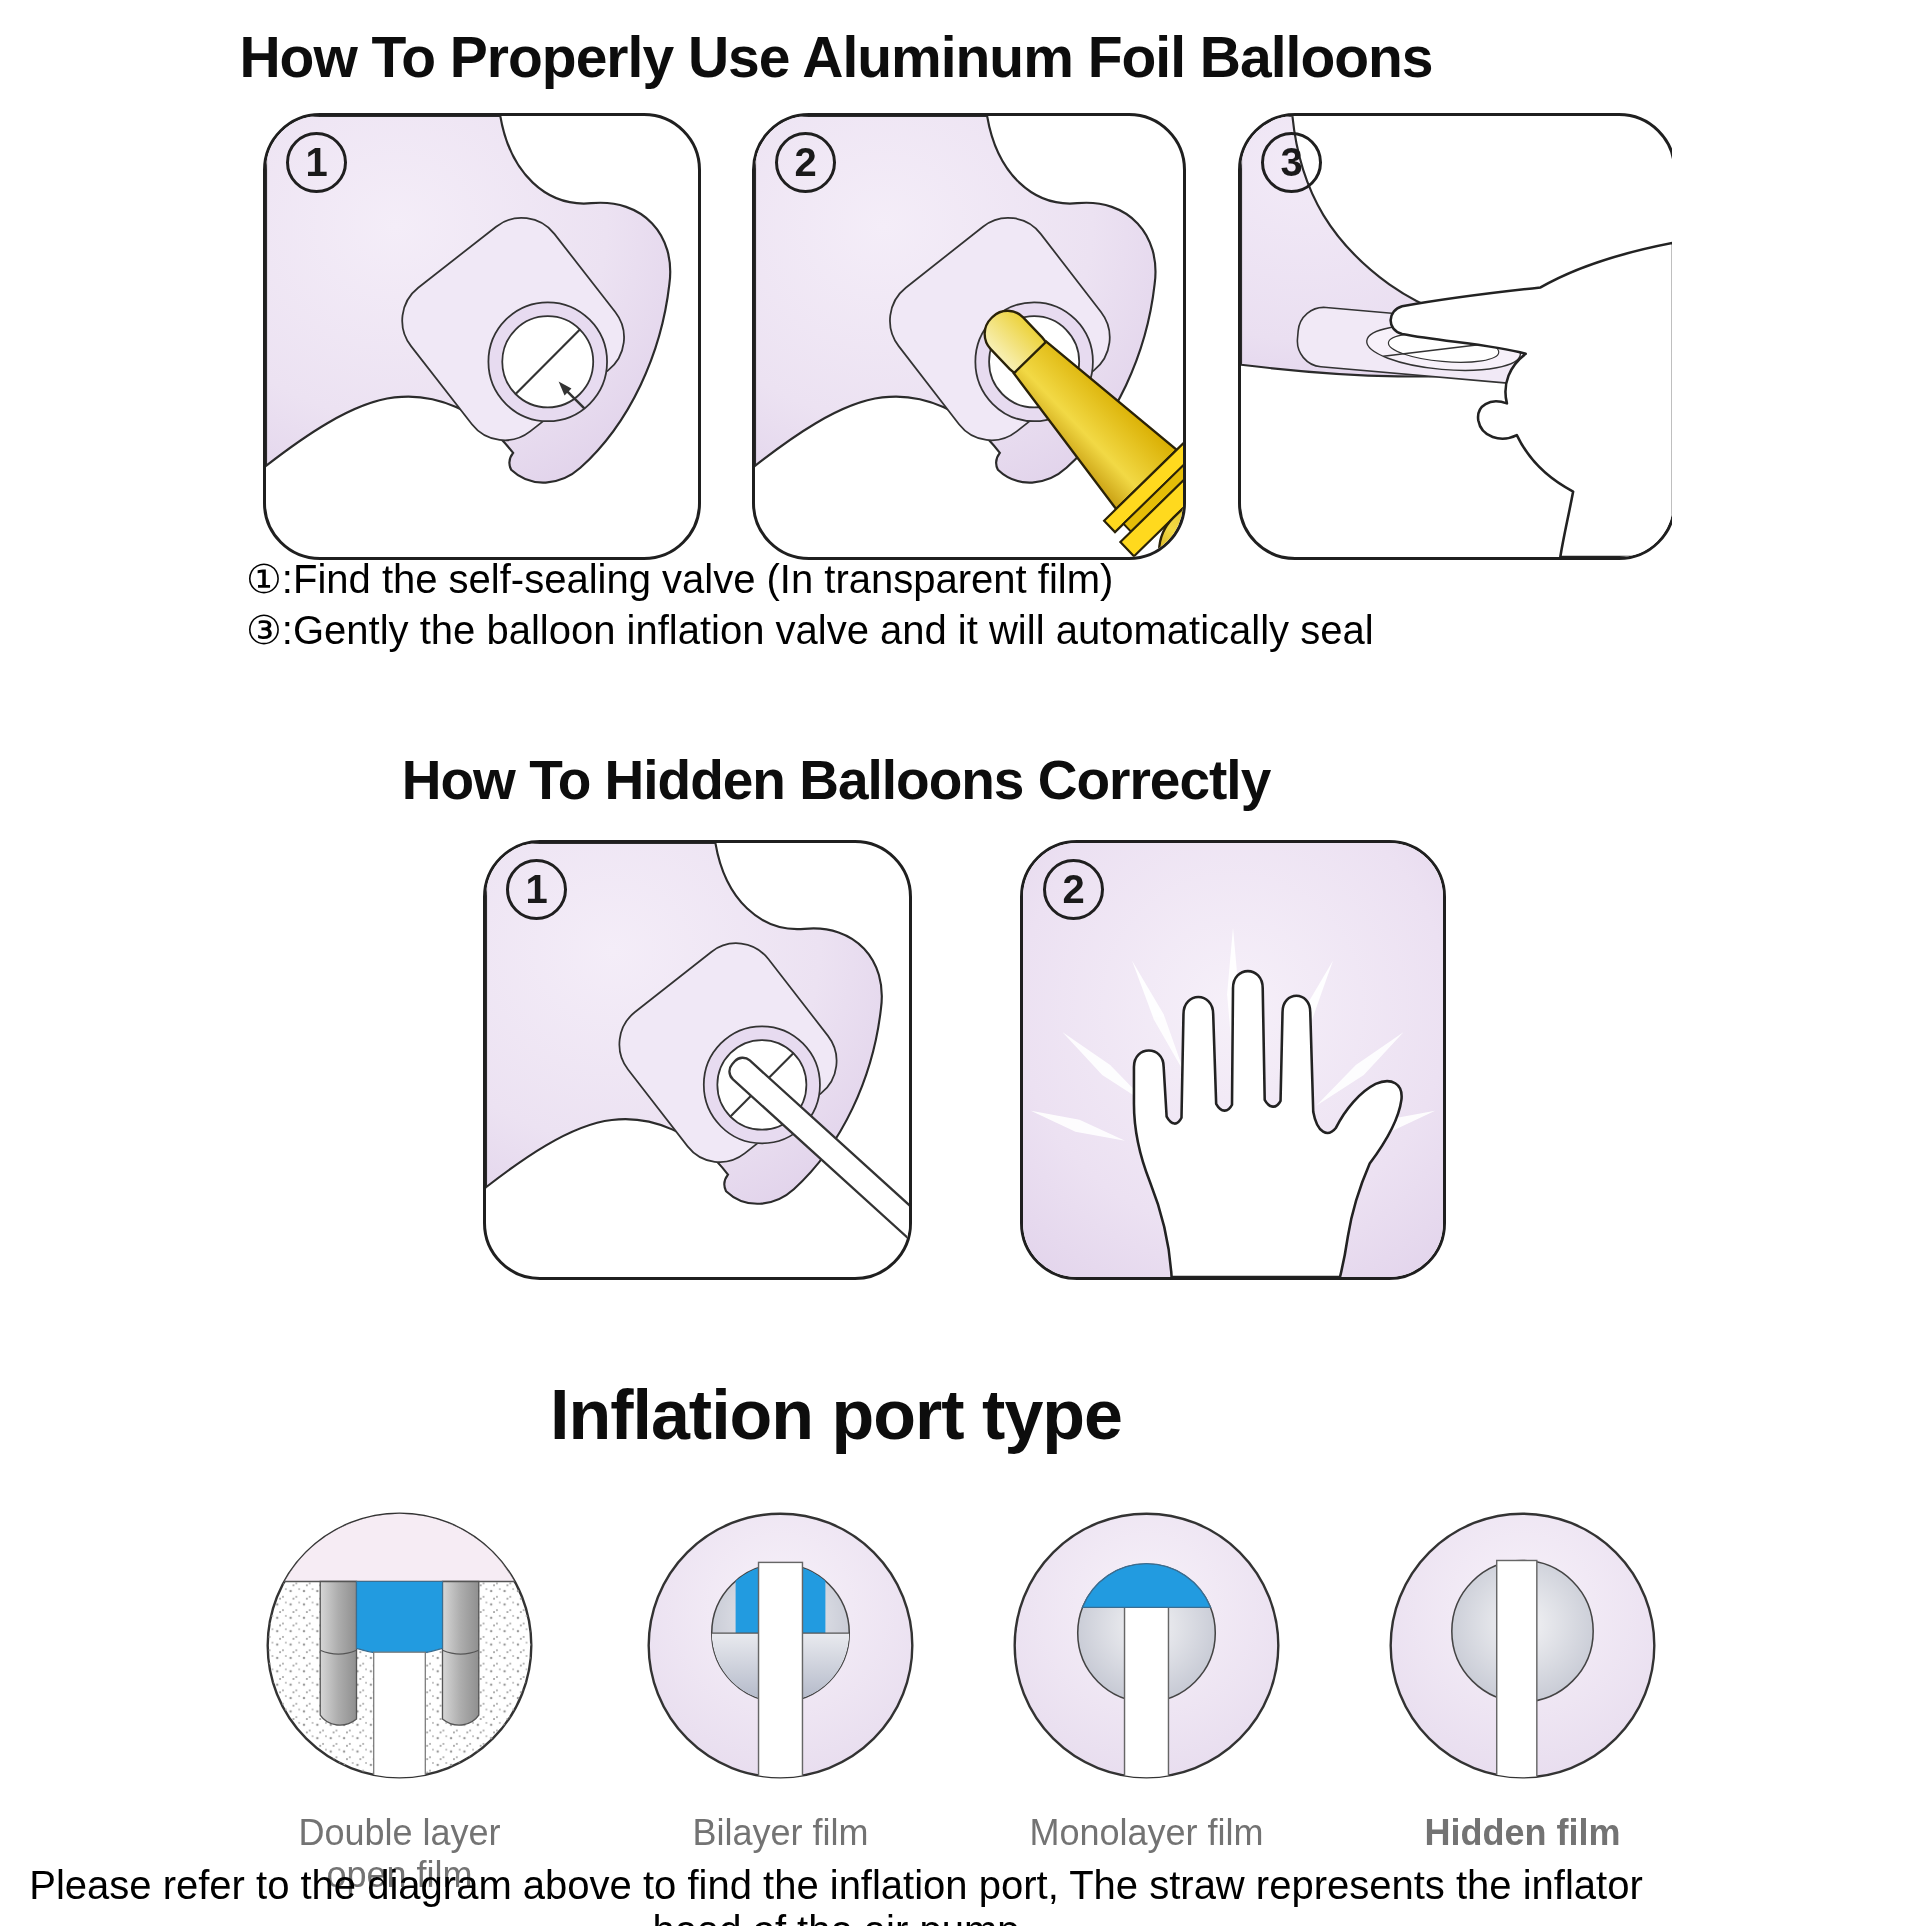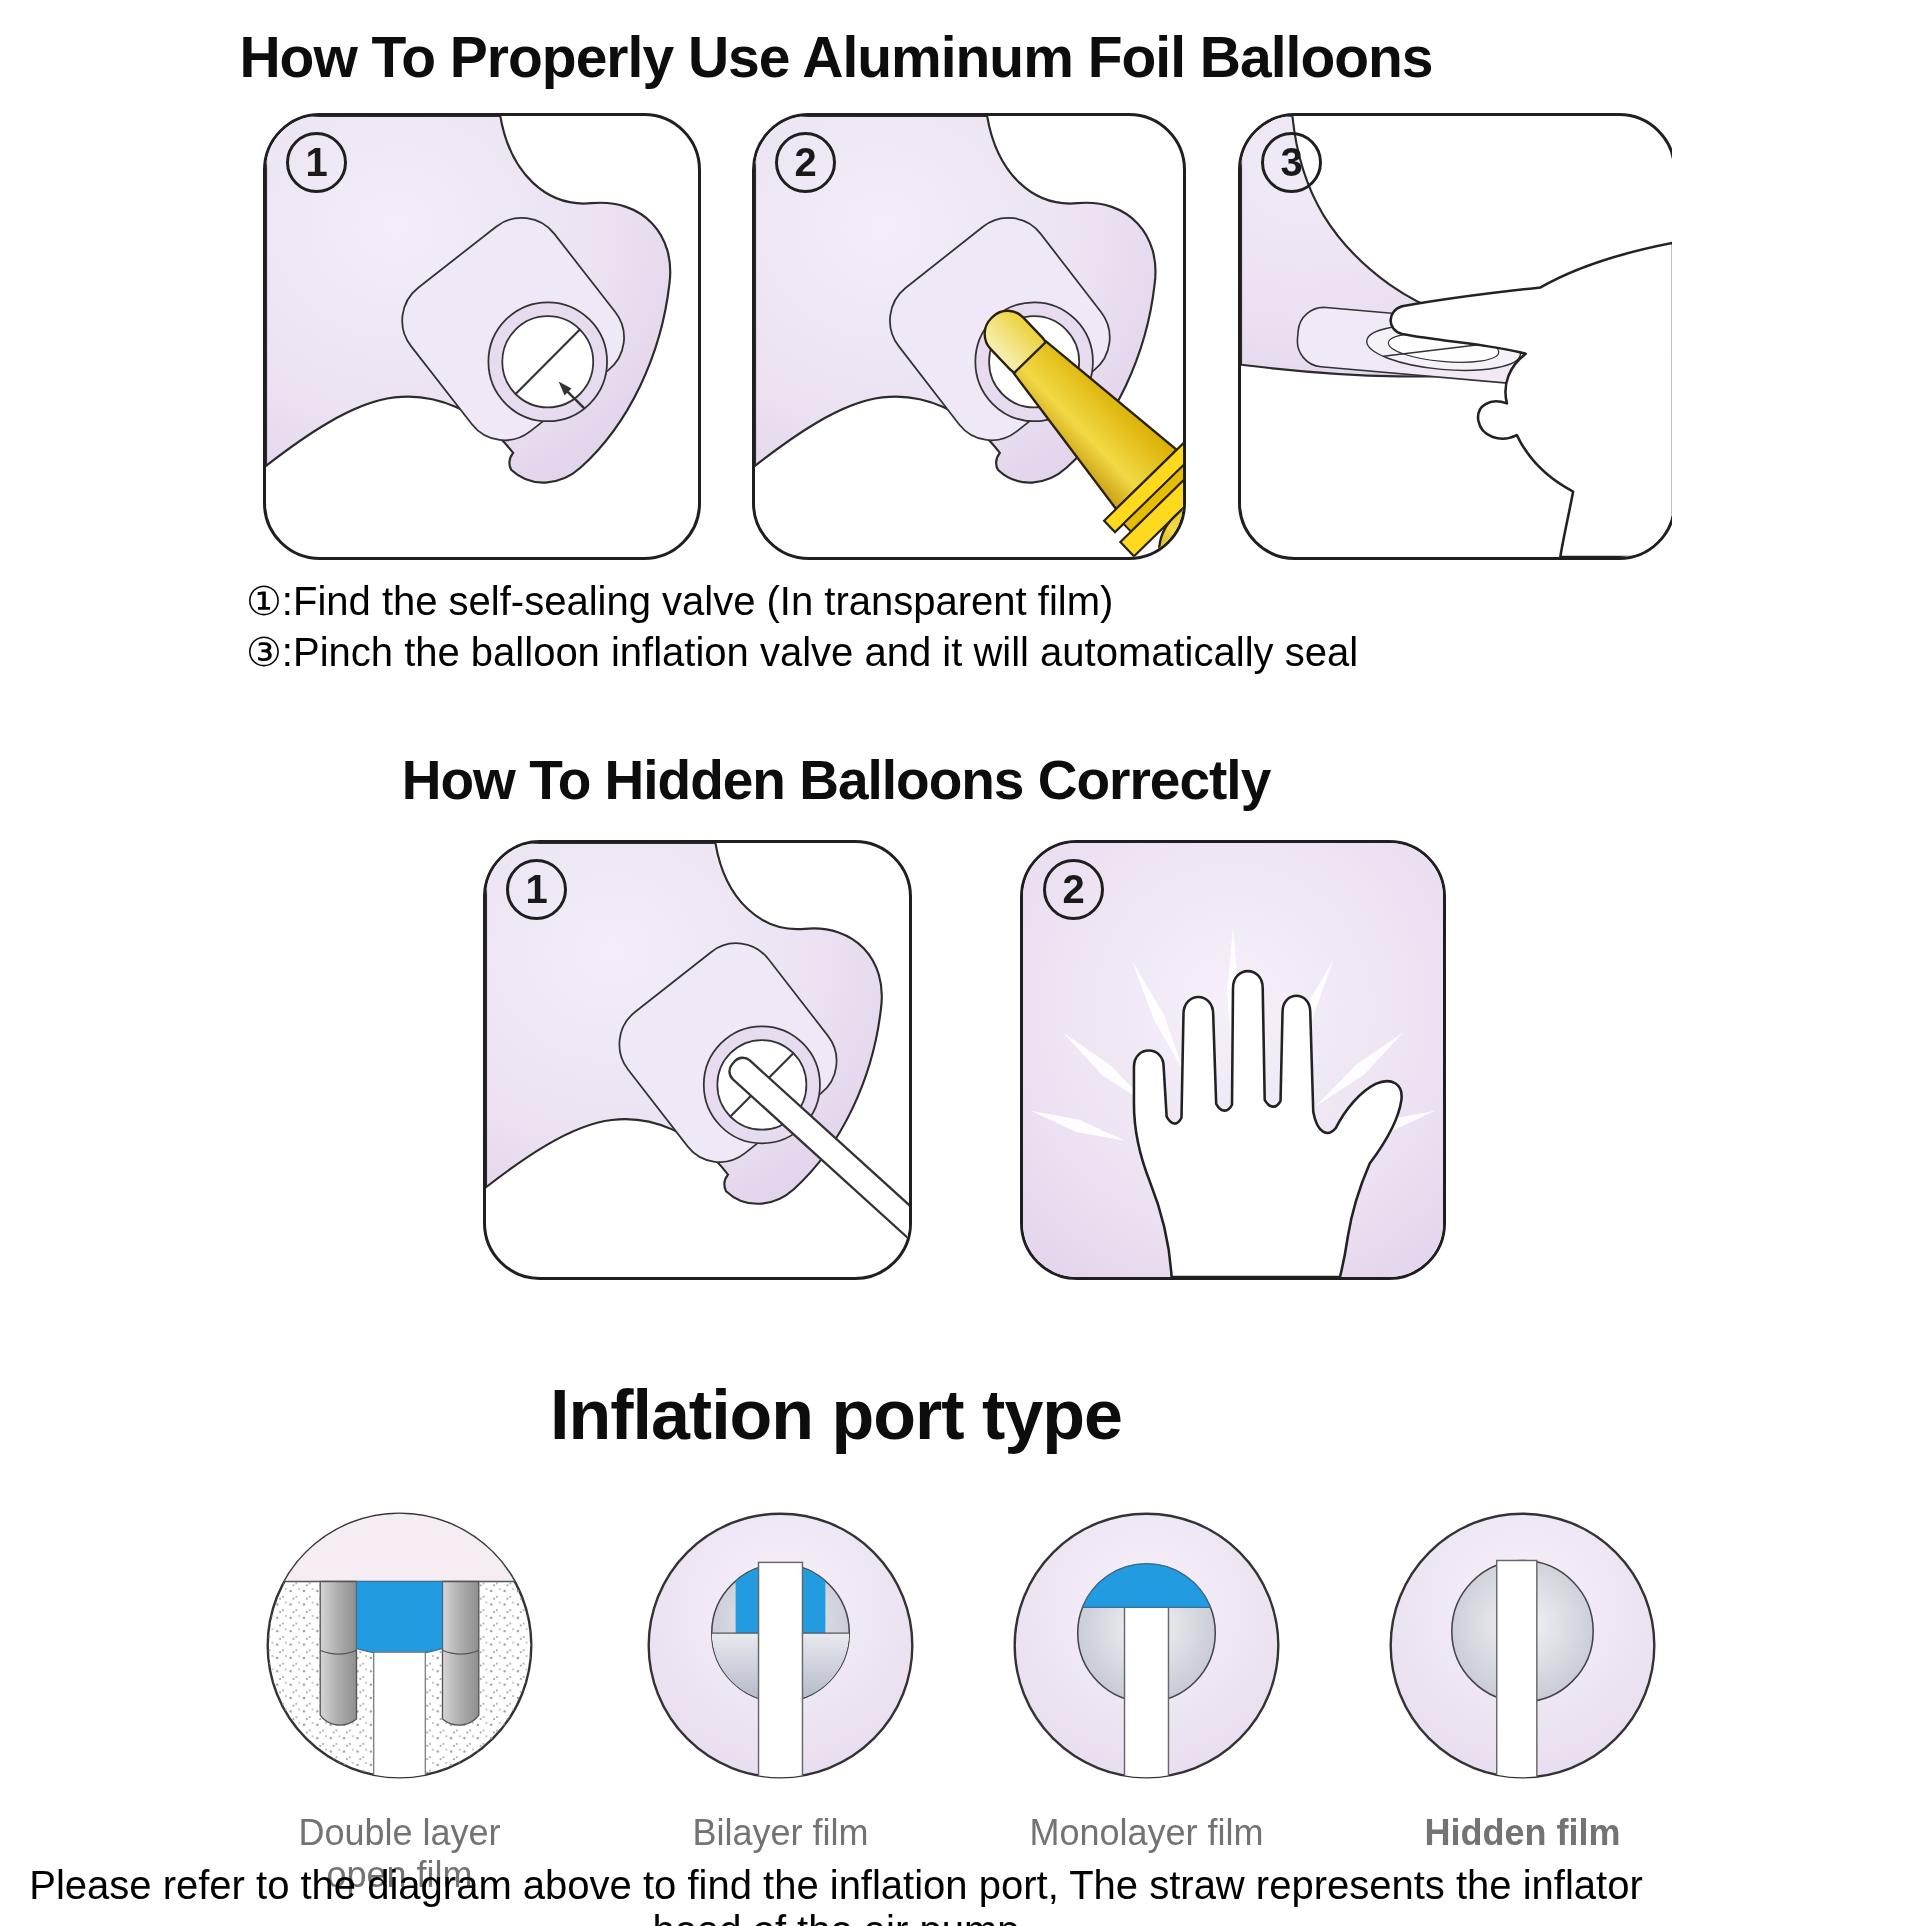--- a/index.html
+++ b/index.html
@@ -22,21 +22,21 @@
     position:absolute;top:16px;left:20px;width:55px;height:55px;border:3.5px solid #1f1f1f;border-radius:50%;
     display:flex;align-items:center;justify-content:center;font-size:40px;font-weight:700;color:#1a1a1a;
     background:transparent;z-index:5;
   }
   #panel-use-1{left:263px;top:113px;width:432px;height:441px;}
   #panel-use-2{left:752px;top:113px;width:428px;height:441px;}
   #panel-use-3{left:1238px;top:113px;width:432px;height:441px;}
   #panel-reuse-1{left:483px;top:840px;width:423px;height:434px;}
   #panel-reuse-2{left:1020px;top:840px;width:420px;height:434px;}
   .steps{position:absolute;list-style:none;margin:0;padding:0;font-size:40px;color:#000;}
-  #steps-use{left:246px;top:554px;margin-top:22px;}
+  #steps-use{left:246px;top:554px;}
   #steps-use li{line-height:51px;}
   #steps-reuse{left:438px;top:1295px;}
   #steps-reuse li{line-height:59px;}
   .port-item{position:absolute;top:1507px;width:279px;text-align:center;}
   .port-item svg{display:block;width:277px;height:277px;margin:0 auto;}
   .port-label{margin-top:28px;font-size:36px;color:#737373;}
   #port-1{left:260px;}
   #port-2{left:641px;}
   #port-3{left:1007px;text-align:center;}
   #port-4{left:1383px;font-weight:bold;}
@@ -132,21 +132,21 @@
         <ellipse cx="20" cy="0" rx="78" ry="22" fill="#f7f1fa" stroke="#333" stroke-width="1.4"></ellipse>
         <ellipse cx="20" cy="0" rx="56" ry="14" fill="#ffffff" stroke="#333" stroke-width="1.2"></ellipse>
         <line x1="-40" y1="14" x2="84" y2="-12" stroke="#333" stroke-width="1.6"></line>
       </g>
       <path d="M 437,128 C 385,138 338,153 303,173 C 247,179 196,186 163,192 C 148,196 147,216 163,220 C 205,228 252,230 288,240 C 272,252 264,270 269,290 C 252,284 238,292 240,307 C 243,324 263,330 279,322 C 291,347 311,366 336,379 C 331,405 326,426 323,445 L 437,445 Z" fill="#ffffff" stroke="#222" stroke-width="2.6" stroke-linejoin="round"></path>
     </svg>
   </div>
 
   <ul class="steps" id="steps-use">
     <li>①:Find the self-sealing valve (In transparent film)</li>
-    <li>③:Pinch the balloon inflation valve and it will automatically seal</li>
+    <li>③:Gently the balloon inflation valve and it will automatically seal</li>
   </ul>
 
   <div class="title" id="title-reuse">How To Hidden Balloons Correctly</div>
 
   <div class="panel" id="panel-reuse-1">
     <div class="badge">
         <span>1</span>
       </div>
     <svg viewBox="0 0 437 445" preserveAspectRatio="none">
       <defs>

